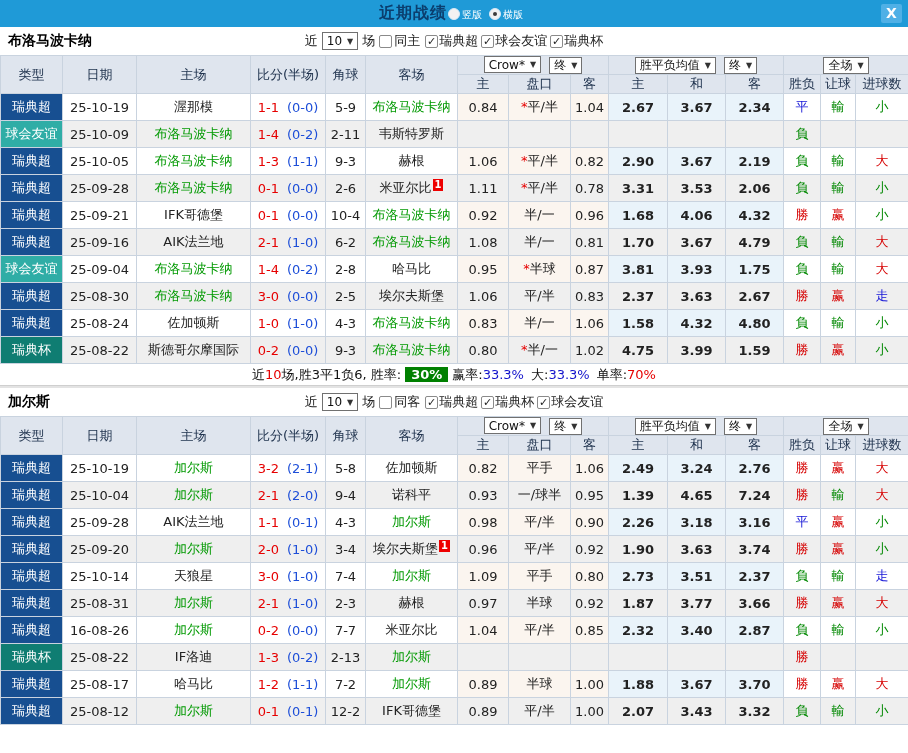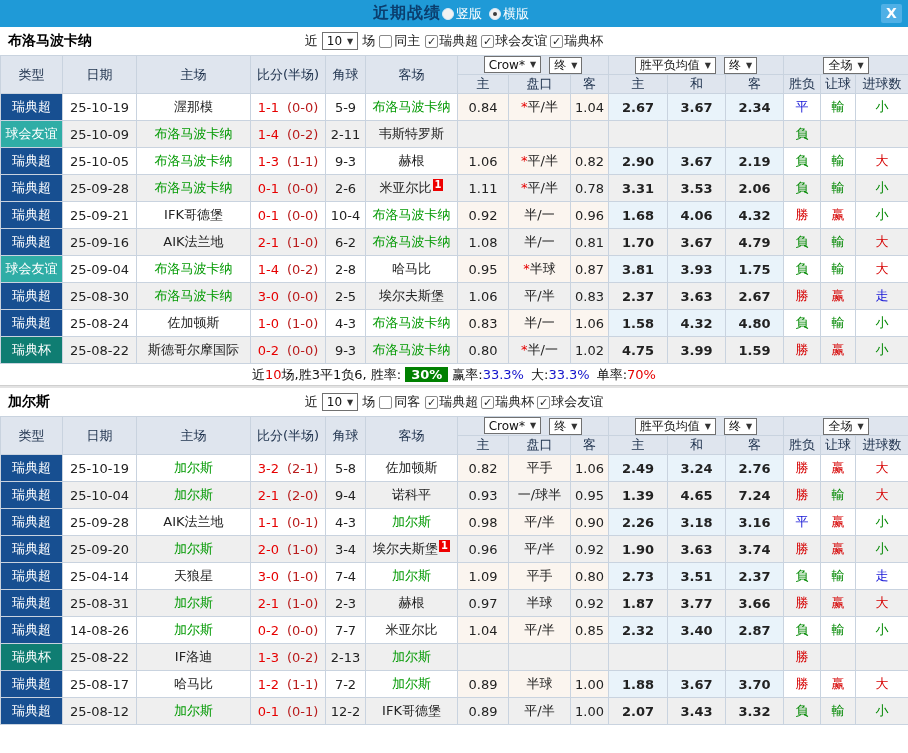--- a/index.html
+++ b/index.html
@@ -8,21 +8,21 @@
   .window { width: 908px; height: 753px; position: relative; background:#fff; }
 
   
   .titlebar { height: 27px; background:#1f9ad7; position: relative;
     display:flex; align-items:center; justify-content:center; }
   .titlebar .title { color:#0b3e6e; font-weight:bold; font-size:16px; letter-spacing:1px; }
   .radio { width:12px; height:12px; border-radius:50%; background:#f2f2f2;
     border:1px solid #d7e9f7; display:inline-block; margin:0 2px 0 1px; position:relative; vertical-align:-2px;}
   .radio.selected::after { content:""; position:absolute; left:3px; top:3px; width:4px; height:4px;
     border-radius:50%; background:#3c3c3c; }
-  .radio-label { color:#fff; font-size:13px; margin-right:6px; }
+  .radio-label { color:#fff; font-size:10px; margin-right:6px; }
   .close-btn { position:absolute; right:6px; top:4px; width:21px; height:19px; background:#4fb0e6;
     border-radius:2px; color:#fff; font-weight:bold; font-size:14px; text-align:center; line-height:19px; cursor:pointer; }
 
   
   .section-head { height:28px; position:relative; display:flex; align-items:center; background:#fff; }
   .team-name { position:absolute; left:8px; font-weight:bold; font-size:14px; color:#000; }
   .filters { margin:0 auto; display:flex; align-items:center; font-size:13px; color:#222; }
   .filters > * { margin:0 2px; }
   .select-box { display:inline-flex; align-items:center; border:1px solid #707070; background:#fff;
     height:18px; padding:0 4px; font-size:12px; color:#111; cursor:pointer; white-space:nowrap; }
@@ -42,21 +42,21 @@
   tr.sub-row th { height:17px; }
   .group-cell { }
   .group-cell .select-box { margin:0 2px; height:17px; }
   tbody td { height:27px; font-size:13px; background:#fff; }
   tr.alt td { background:#efefef; }
   td.crow { background:#fbf5ef; }
   td.mean { background:#e9f3fa;font-weight:bold; }
   td.type { color:#fff; }
   .green { color:#009900; }
   .ft { color:#e60000; }
-  .ht { color:#b91c1c; margin-left:8px; }
+  .ht { color:#1d4ed8; margin-left:8px; }
   .star { color:#e60000; }
   .card { display:inline-block; background:#ee0000; color:#fff; font-size:10px; font-weight:bold;
     line-height:12px; padding:0 2px; margin-left:1px; vertical-align:top; }
 
   
   .summary { height:21px; display:flex; align-items:center; justify-content:center; font-size:13px; color:#111; }
   .summary .red { color:#e60000; }
   .summary .blue { color:#1414cc; }
   .summary .badge { background:#008000; color:#fff; padding:0 6px; margin:0 4px; font-weight:bold; }
   .summary .gap { margin-left:7px; }
@@ -490,21 +490,21 @@
           <td class="crow">0.92</td>
           <td class="mean">1.90</td>
           <td class="mean">3.63</td>
           <td class="mean">3.74</td>
           <td style="color: rgb(214, 0, 0);">勝</td>
           <td style="color: rgb(214, 0, 0);">赢</td>
           <td style="color: rgb(0, 136, 0);">小</td>
         </tr>
         <tr>
           <td class="type" style="background: rgb(23, 79, 145);">瑞典超</td>
-          <td>25-04-14</td>
+          <td>25-10-14</td>
           <td><span class="">天狼星</span></td>
           <td><span class="ft">3-0</span><span class="ht">(1-0)</span></td>
           <td>7-4</td>
           <td><span class="green">加尔斯</span></td>
           <td class="crow">1.09</td>
           <td class="crow">平手</td>
           <td class="crow">0.80</td>
           <td class="mean">2.73</td>
           <td class="mean">3.51</td>
           <td class="mean">2.37</td>
@@ -524,21 +524,21 @@
           <td class="crow">0.92</td>
           <td class="mean">1.87</td>
           <td class="mean">3.77</td>
           <td class="mean">3.66</td>
           <td style="color: rgb(214, 0, 0);">勝</td>
           <td style="color: rgb(214, 0, 0);">赢</td>
           <td style="color: rgb(214, 0, 0);">大</td>
         </tr>
         <tr>
           <td class="type" style="background: rgb(23, 79, 145);">瑞典超</td>
-          <td>14-08-26</td>
+          <td>16-08-26</td>
           <td><span class="green">加尔斯</span></td>
           <td><span class="ft">0-2</span><span class="ht">(0-0)</span></td>
           <td>7-7</td>
           <td><span class="">米亚尔比</span></td>
           <td class="crow">1.04</td>
           <td class="crow">平/半</td>
           <td class="crow">0.85</td>
           <td class="mean">2.32</td>
           <td class="mean">3.40</td>
           <td class="mean">2.87</td>

